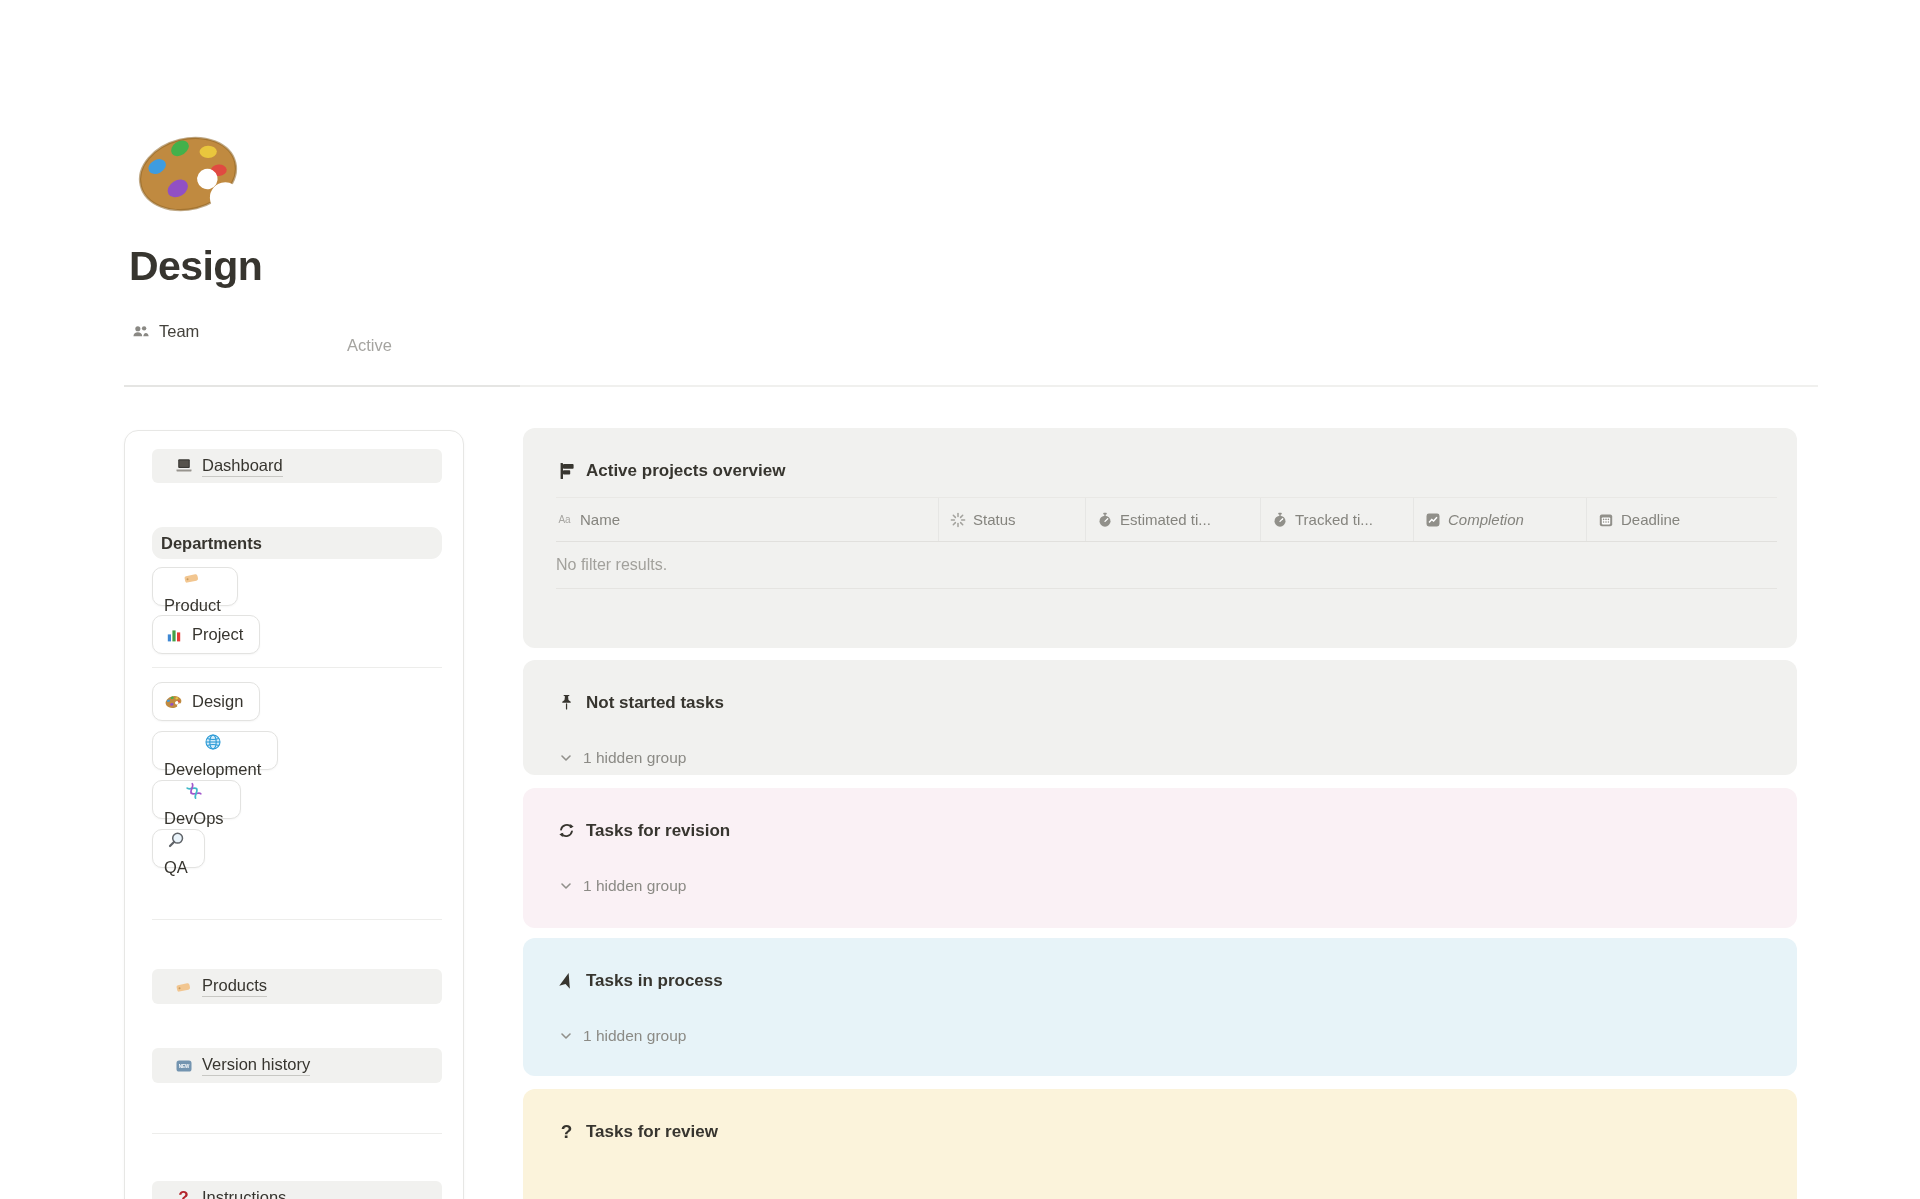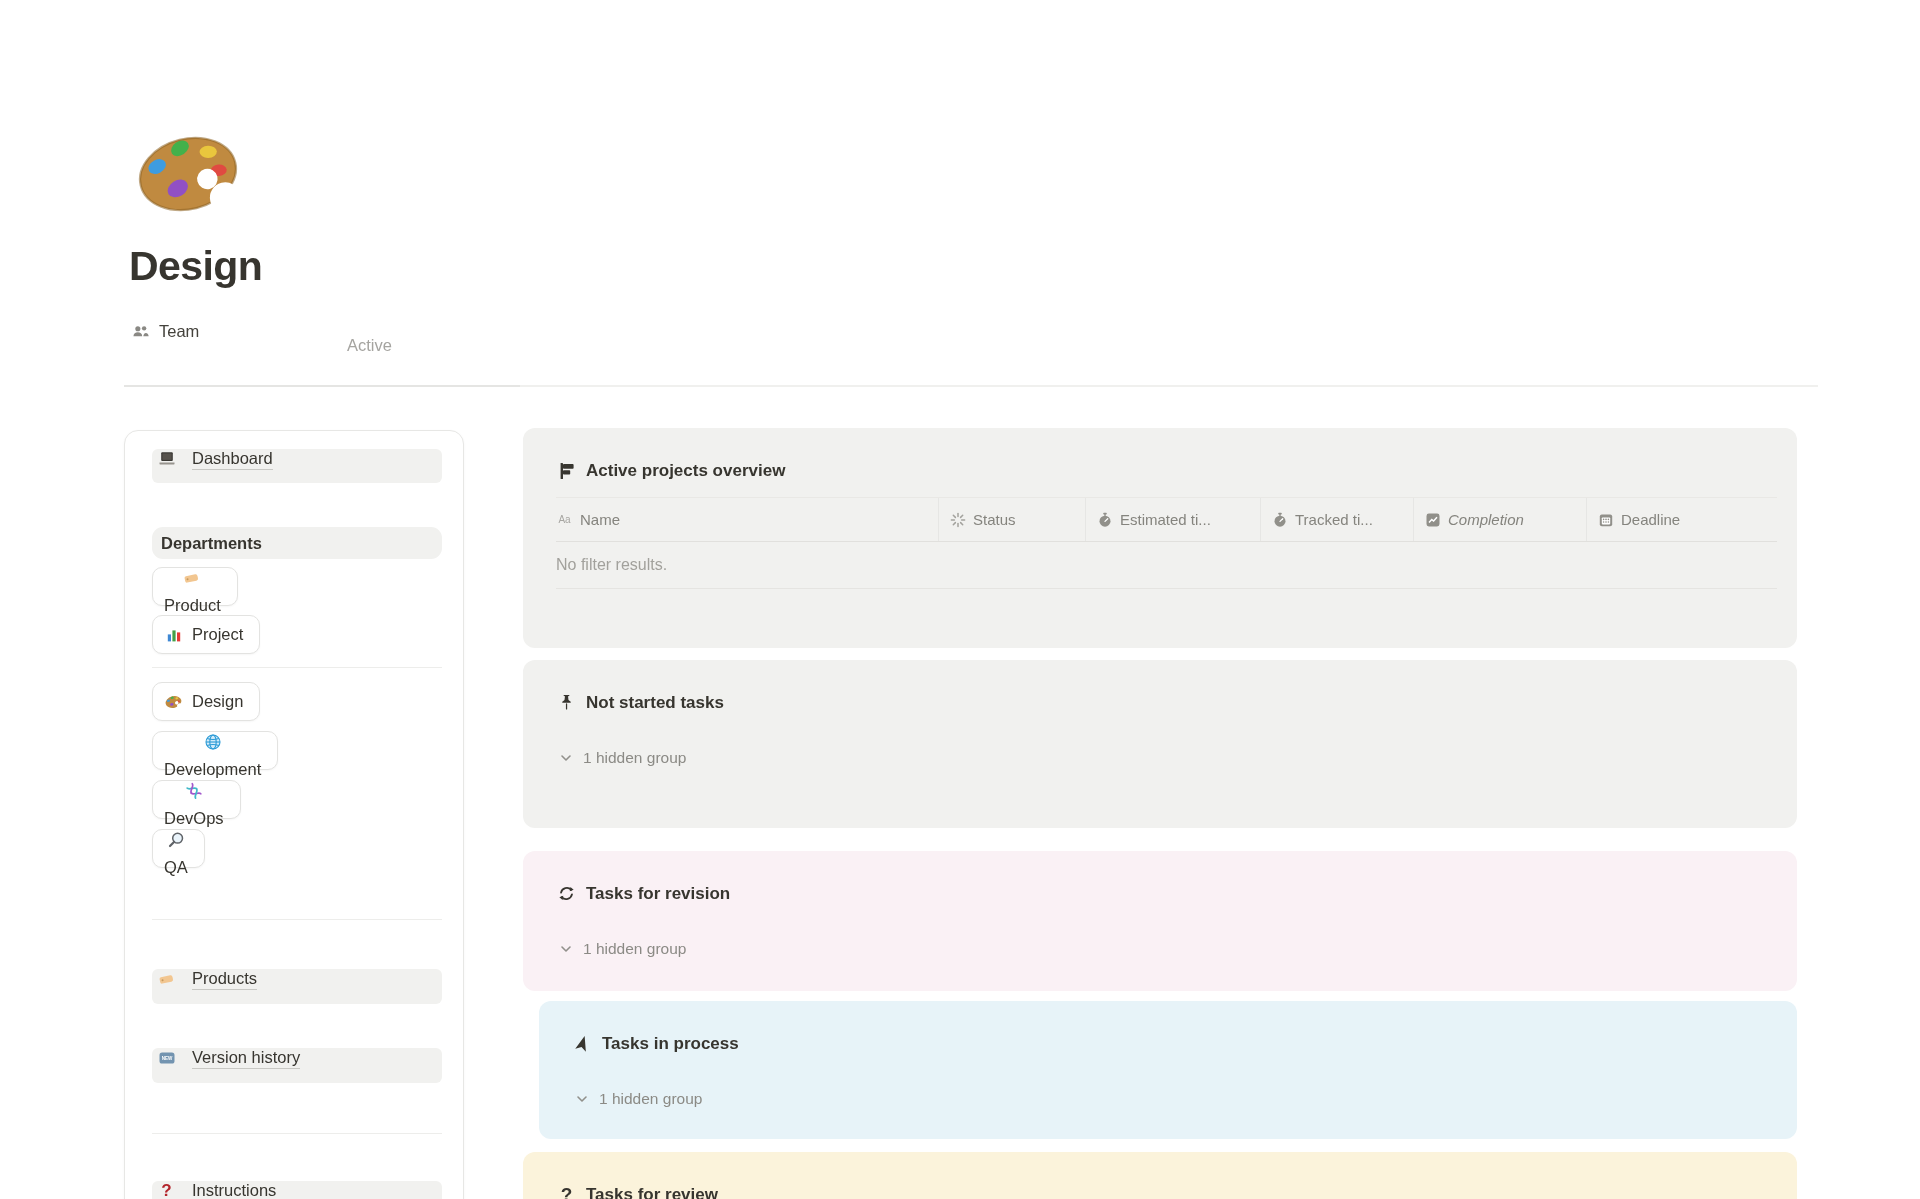--- a/index.html
+++ b/index.html
@@ -13,45 +13,45 @@
   .prop-row{position:absolute;left:131px;top:316px;height:30px;display:flex;align-items:center;gap:9px;}
   .prop-label{font-size:16.5px;color:#44423c;}
   .prop-value{position:absolute;left:347px;top:336px;font-size:16.5px;color:#a5a4a0;}
   .divider-top{position:absolute;left:124px;top:385px;width:1694px;height:1.5px;background:#f0f0ee;}
   .divider-top-strong{position:absolute;left:124px;top:385px;width:396px;height:1.5px;background:#e5e5e3;}
 
   
   .sidebar{position:absolute;left:124px;top:430px;width:340px;height:828px;background:#fff;
            border:1px solid #e7e7e5;border-radius:14px;box-shadow:0 1px 3px rgba(0,0,0,0.035);
            padding:18px 21px 20px 27px;box-sizing:border-box;}
-  .side-row{display:flex;align-items:flex-start;gap:16px;height:34px;background:#f1f1ef;border-radius:6px;
-            padding:0 5px;box-sizing:border-box;cursor:pointer;}
+  .side-row{display:flex;align-items:center;gap:9px;height:34px;background:#f1f1ef;border-radius:6px;
+            padding:0 22px;box-sizing:border-box;cursor:pointer;}
   .side-row.tall{height:35px;}
   .side-link{font-size:16.5px;font-weight:500;color:#37352f;
              border-bottom:1.5px solid rgba(55,53,47,0.22);padding-bottom:1px;}
   .side-header{display:flex;align-items:center;height:32px;background:#f1f1ef;border-radius:11px;
                padding:0 9px;font-size:16.5px;font-weight:600;margin-top:44px;}
   .side-btn{display:flex;align-items:center;gap:9px;height:39px;width:fit-content;background:#fff;
             border:1px solid #e3e3e1;border-radius:10px;padding:0 16px 0 11px;box-sizing:border-box;
             box-shadow:0 1px 2px rgba(0,0,0,0.04);cursor:pointer;}
   .side-btn span.lbl{font-size:16.5px;font-weight:500;color:#37352f;}
   .side-div{height:1px;background:#ededeb;border:none;margin:13px 0 14px 0;}
   .side-div.gap-big{margin:51px 0 49px 0;}
   .side-div.gap-big2{margin:50px 0 47px 0;}
   .mt8{margin-top:8px;flex-direction:column;} .mt9{margin-top:9px;} .mt10{margin-top:10px;flex-direction:column;} .mt44{margin-top:44px;}
   .emoji{display:inline-flex;align-items:center;justify-content:center;width:19px;height:19px;flex:0 0 auto;}
   .q-red{font-size:17px;font-weight:800;color:#b3252c;width:19px;text-align:center;}
 
   
   .main{position:absolute;left:523px;top:428px;width:1274px;}
   .sec{border-radius:12px;padding:0 20px 0 33px;box-sizing:border-box;position:relative;}
   .sec-0{height:220px;margin-bottom:12px;}
-  .sec-1{height:168px;margin-bottom:23px;}
+  .sec-1{height:115px;margin-bottom:13px;}
   .sec-2{height:140px;margin-bottom:10px;}
-  .sec-3{height:138px;margin-bottom:13px;margin-left:16px;}
+  .sec-3{height:138px;margin-bottom:13px;}
   .sec-4{height:130px;}
   .sec-title{display:flex;align-items:center;gap:9px;padding-top:32px;cursor:pointer;width:fit-content;}
   .sec-title-text{font-size:17px;font-weight:600;color:#37352f;line-height:20px;}
   .sec-icon{display:inline-flex;width:21px;height:21px;align-items:center;justify-content:center;}
   .q-dark{font-size:19px;font-weight:700;color:#37352f;}
   .group-row{display:flex;align-items:center;gap:8px;margin-top:35px;color:#8b8a85;
              font-size:15.5px;cursor:pointer;width:fit-content;}
 
   
   .tbl{margin-top:16px;border-top:1px solid #e9e8e5;}

